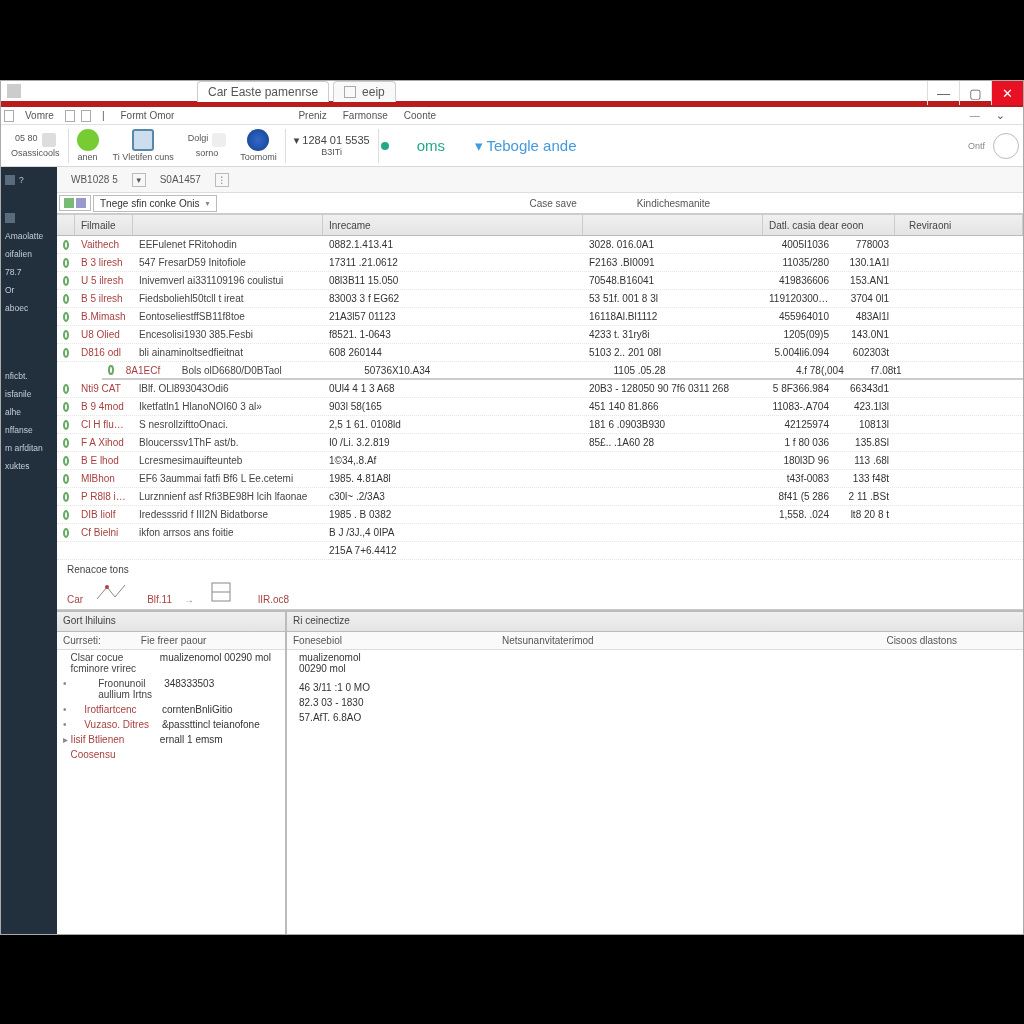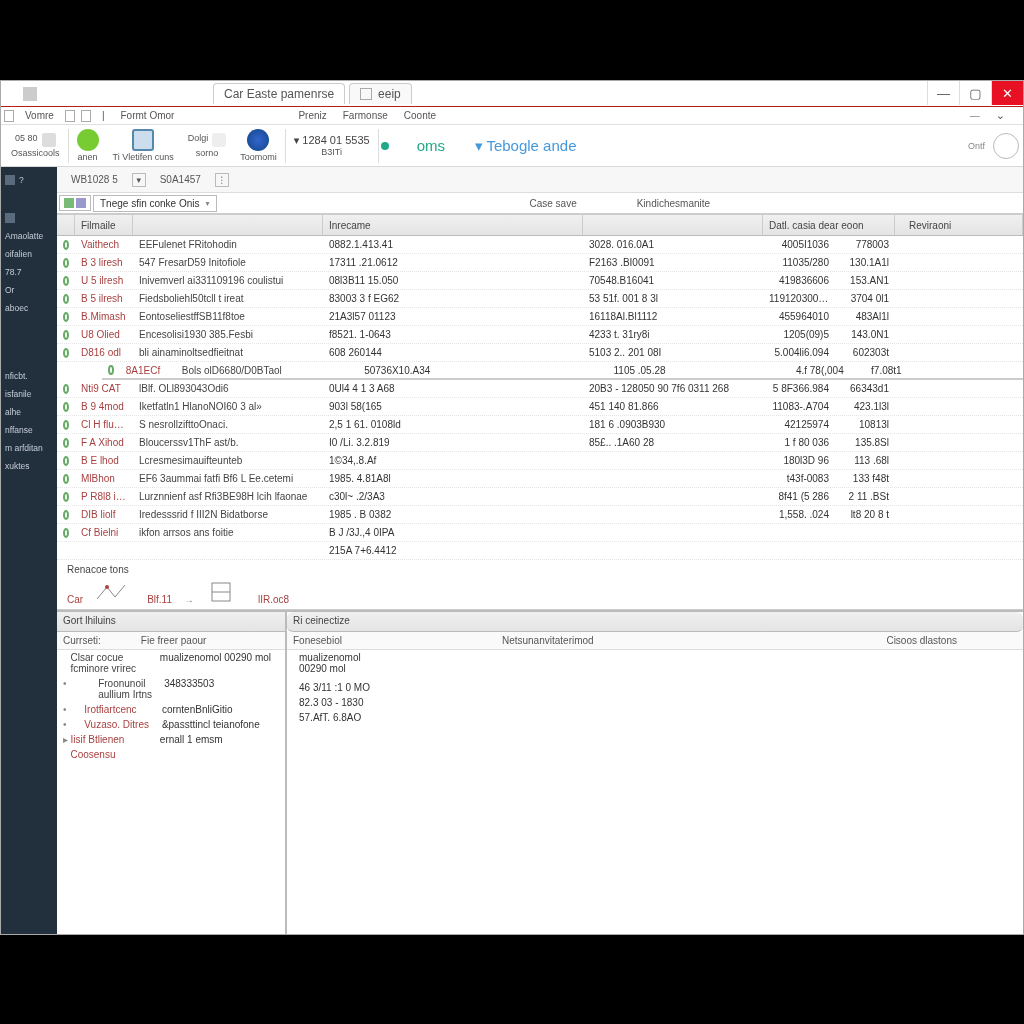--- a/index.html
+++ b/index.html
@@ -18,25 +18,24 @@
   top: 80px;
   left: 0;
   width: 1024px;
   height: 855px;
   background: #fff;
   border: 1px solid #aaa;
 }
 .titlebar {
   height: 26px;
   background: #fff;
-  border-bottom: 1px solid #b91c1c;
+  border-bottom: 6px solid #b91c1c;
   display: flex;
   align-items: center;
   position: relative;
-  padding-left: 16px;
 }
 .titlebar .sys-icon {
   width: 14px; height: 14px;
   margin: 0 6px;
   background: #ccc;
 }
 .titlebar .tabs {
   display: flex;
   margin-left: 170px;
 }
@@ -235,21 +234,20 @@
   background: linear-gradient(#f0f0f0,#e4e4e4);
   border-bottom:1px solid #bbb;
   padding:3px 6px;
 }
 .lower-right { flex:1; }
 .lower-right .lrhead {
   height:20px; font-size:10px; color:#444;
   background: linear-gradient(#f0f0f0,#e4e4e4);
   border-bottom:1px solid #bbb;
   padding:3px 6px;
-  border-radius:6px;
 }
 .propgrid { font-size:10px; }
 .propgrid .prow {
   display:flex; padding:2px 6px;
 }
 .propgrid .prow .pname { width:120px; color:#444; }
 .propgrid .prow .pname.red { color:#a84040; }
 .propgrid .prow .pname.indent { padding-left:14px; }
 .propgrid .prow .pname.indent2 { padding-left:28px; }
 .propgrid .prow .pval { width:160px; }

